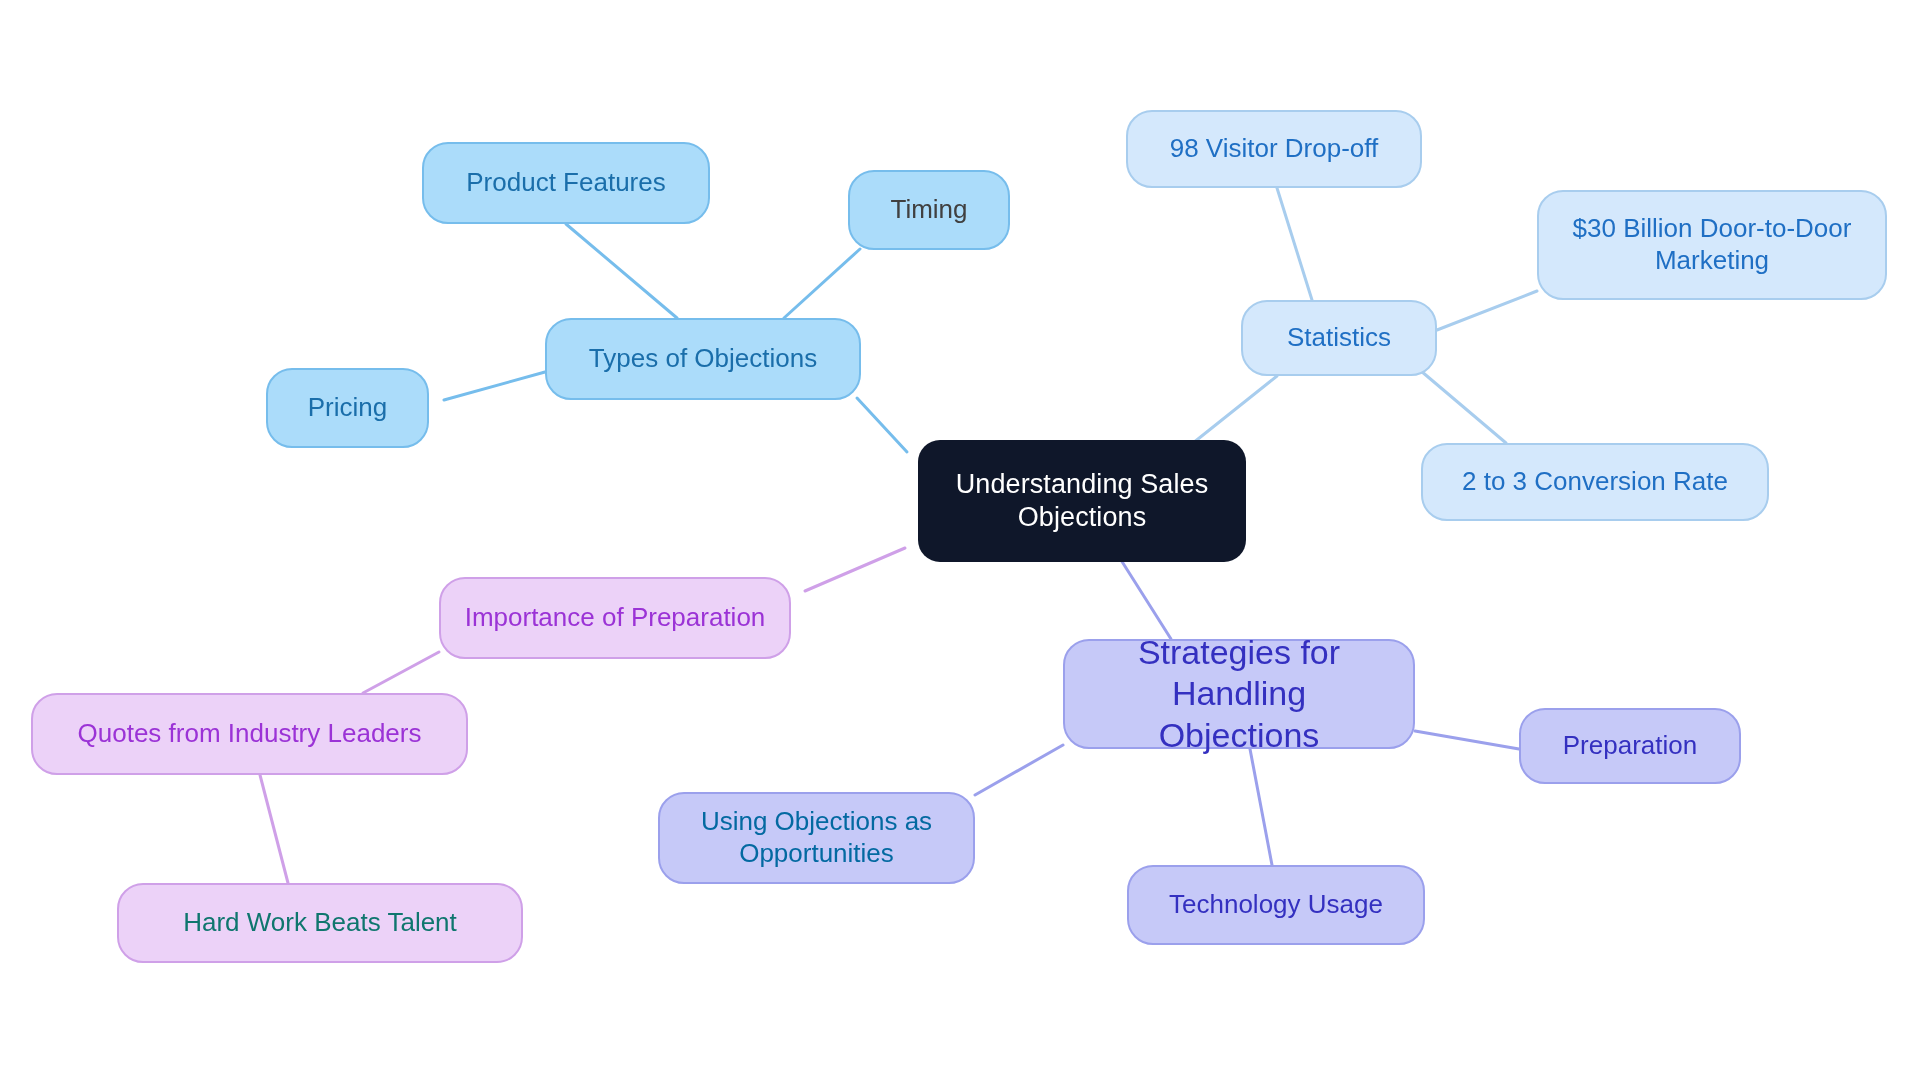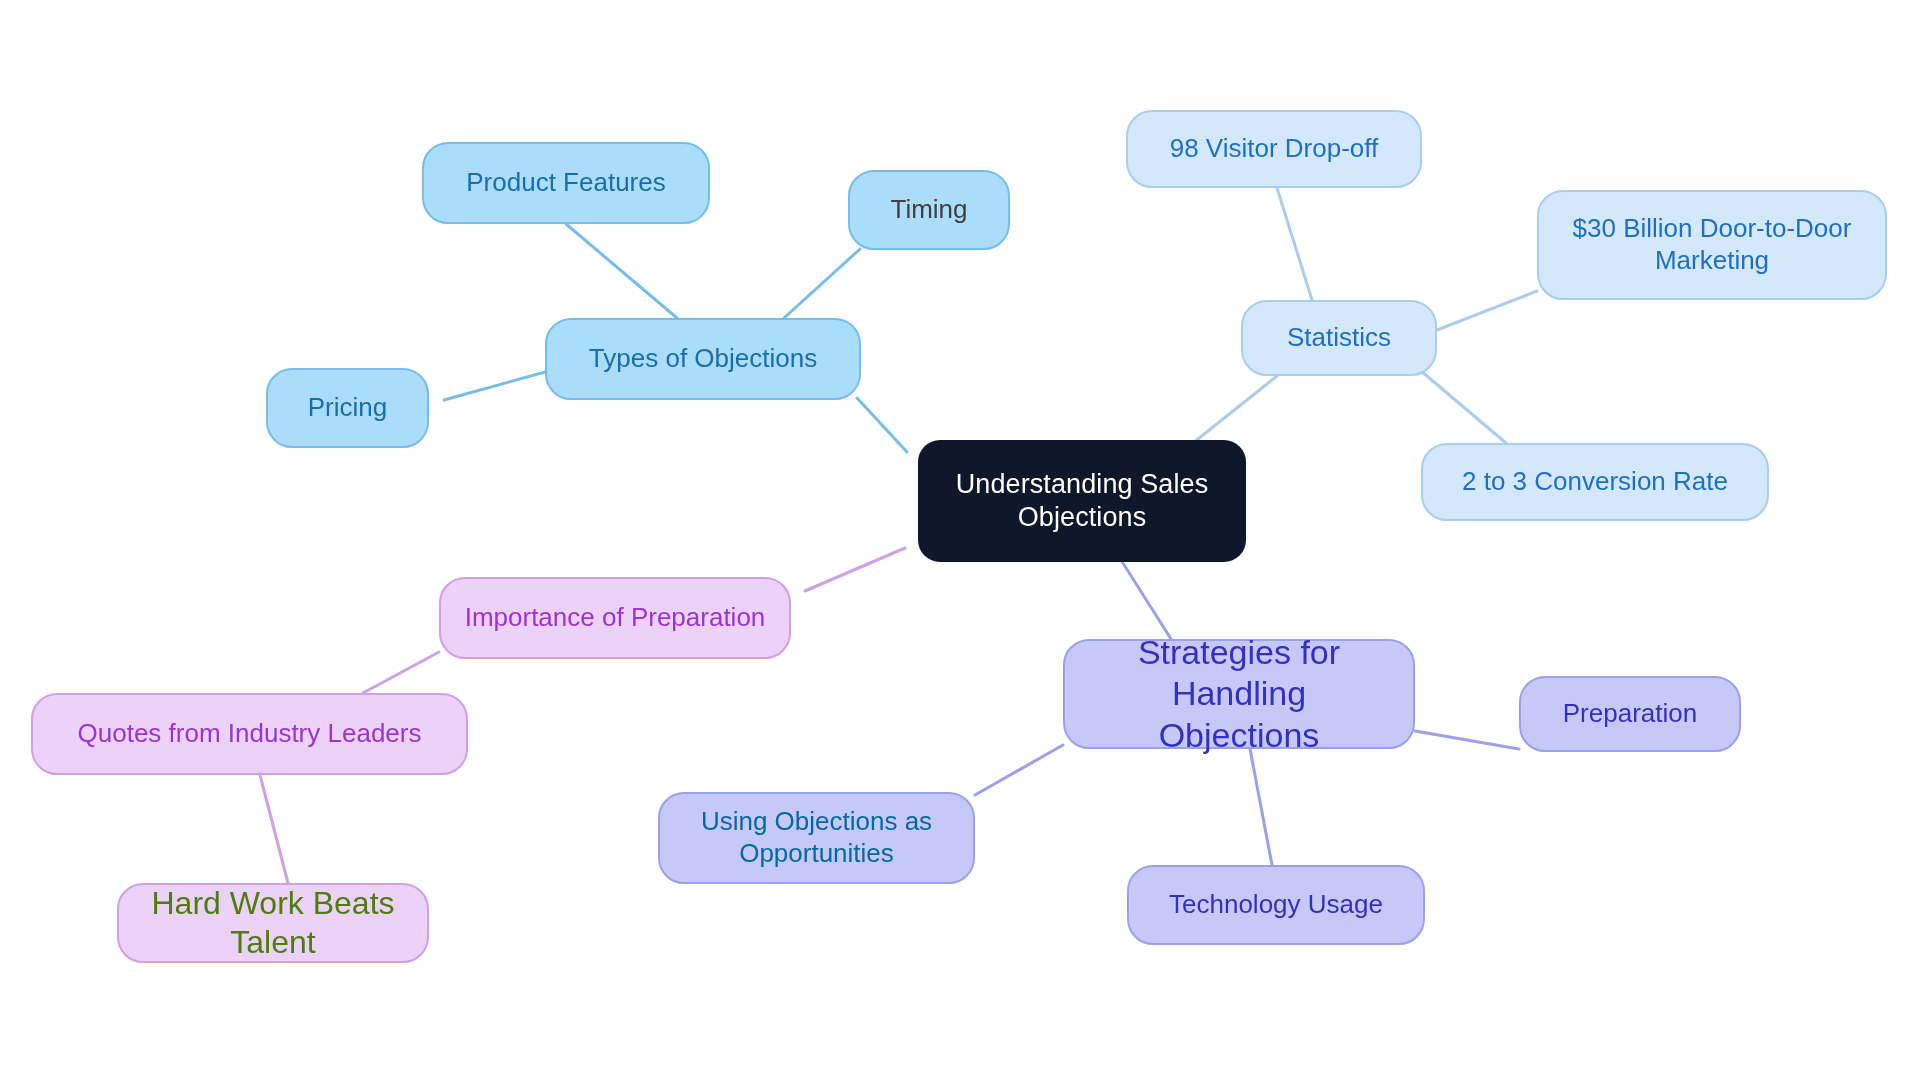--- a/index.html
+++ b/index.html
@@ -79,21 +79,21 @@
       <div class="node" style="left: 422px; top: 142px; width: 288px; height: 82px; background: rgb(171, 220, 250); border-color: rgb(118, 189, 236); color: rgb(26, 110, 170); font-size: 26px;"><span class="node-label">Product Features</span></div>
       <div class="node" style="left: 848px; top: 170px; width: 162px; height: 80px; background: rgb(171, 220, 250); border-color: rgb(118, 189, 236); color: #404040; font-size: 26px;"><span class="node-label">Timing</span></div>
       <div class="node" style="left: 266px; top: 368px; width: 163px; height: 80px; background: rgb(171, 220, 250); border-color: rgb(118, 189, 236); color: rgb(26, 110, 170); font-size: 26px;"><span class="node-label">Pricing</span></div>
       <div class="node" style="left: 1241px; top: 300px; width: 196px; height: 76px; background: rgb(212, 232, 252); border-color: rgb(168, 205, 238); color: rgb(31, 111, 196); font-size: 26px;"><span class="node-label">Statistics</span></div>
       <div class="node" style="left: 1126px; top: 110px; width: 296px; height: 78px; background: rgb(212, 232, 252); border-color: rgb(168, 205, 238); color: rgb(31, 111, 196); font-size: 26px;"><span class="node-label">98 Visitor Drop-off</span></div>
       <div class="node" style="left: 1537px; top: 190px; width: 350px; height: 110px; background: rgb(212, 232, 252); border-color: rgb(168, 205, 238); color: rgb(31, 111, 196); font-size: 26px;"><span class="node-label">$30 Billion Door-to-Door
 Marketing</span></div>
       <div class="node" style="left: 1421px; top: 443px; width: 348px; height: 78px; background: rgb(212, 232, 252); border-color: rgb(168, 205, 238); color: rgb(31, 111, 196); font-size: 26px;"><span class="node-label">2 to 3 Conversion Rate</span></div>
       <div class="node" style="left: 1063px; top: 639px; width: 352px; height: 110px; background: rgb(198, 201, 248); border-color: rgb(155, 160, 236); color: rgb(52, 48, 192); font-size: 34px;"><span class="node-label">Strategies for Handling
 Objections</span></div>
-      <div class="node" style="left: 1519px; top: 676px; width: 222px; height: 76px; background: rgb(198, 201, 248); border-color: rgb(155, 160, 236); color: rgb(52, 48, 192); font-size: 26px;"><span class="node-label">Preparation</span></div>
+      <div class="node" style="left: 1519px; top: 708px; width: 222px; height: 76px; background: rgb(198, 201, 248); border-color: rgb(155, 160, 236); color: rgb(52, 48, 192); font-size: 26px;"><span class="node-label">Preparation</span></div>
       <div class="node" style="left: 1127px; top: 865px; width: 298px; height: 80px; background: rgb(198, 201, 248); border-color: rgb(155, 160, 236); color: rgb(52, 48, 192); font-size: 26px;"><span class="node-label">Technology Usage</span></div>
       <div class="node" style="left: 658px; top: 792px; width: 317px; height: 92px; background: rgb(198, 201, 248); border-color: rgb(155, 160, 236); color: #0369a1; font-size: 26px;"><span class="node-label">Using Objections as
 Opportunities</span></div>
       <div class="node" style="left: 439px; top: 577px; width: 352px; height: 82px; background: rgb(236, 210, 248); border-color: rgb(207, 160, 232); color: rgb(155, 51, 214); font-size: 26px;"><span class="node-label">Importance of Preparation</span></div>
       <div class="node" style="left: 31px; top: 693px; width: 437px; height: 82px; background: rgb(236, 210, 248); border-color: rgb(207, 160, 232); color: rgb(155, 51, 214); font-size: 26px;"><span class="node-label">Quotes from Industry Leaders</span></div>
-      <div class="node" style="left: 117px; top: 883px; width: 312px; height: 80px; background: rgb(236, 210, 248); border-color: rgb(207, 160, 232); color: #4d7c0f; font-size: 32px;"><span class="node-label">Hard Work Beats Talent</span></div>
+      <div class="node" style="left: 117px; top: 883px; width: 406px; height: 80px; background: rgb(236, 210, 248); border-color: rgb(207, 160, 232); color: #0f766e; font-size: 26px;"><span class="node-label">Hard Work Beats Talent</span></div>
     </div>
 </div>
 
 </body></html>

